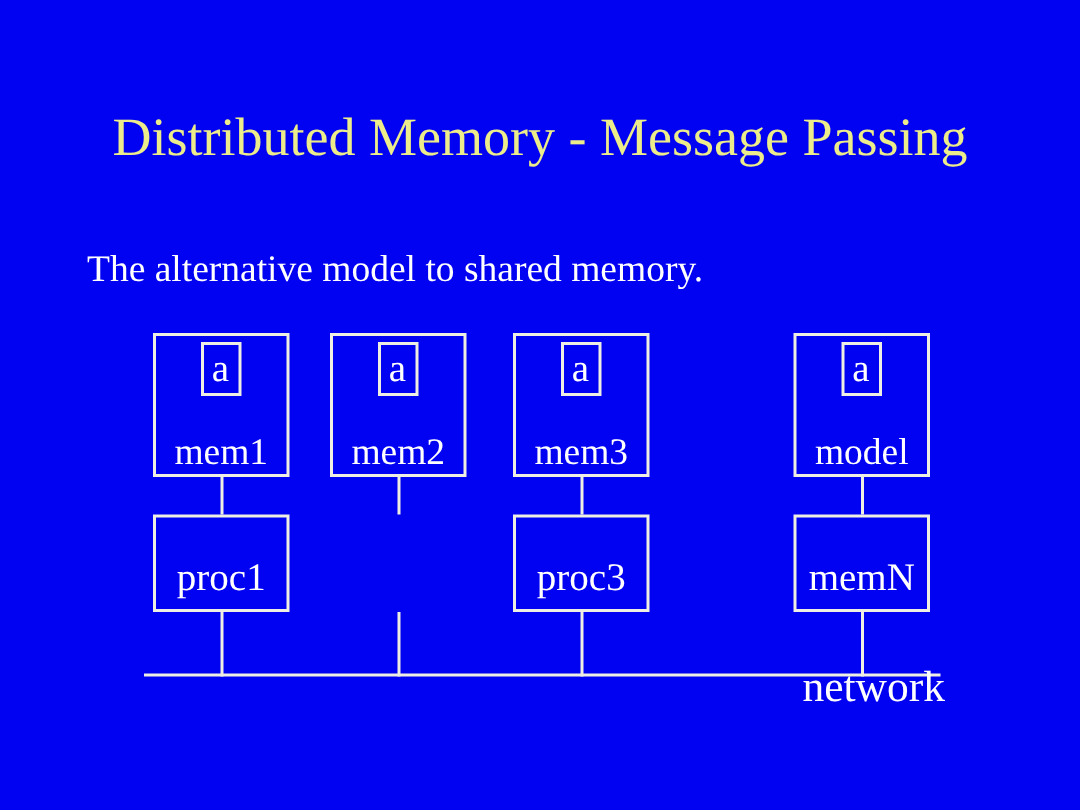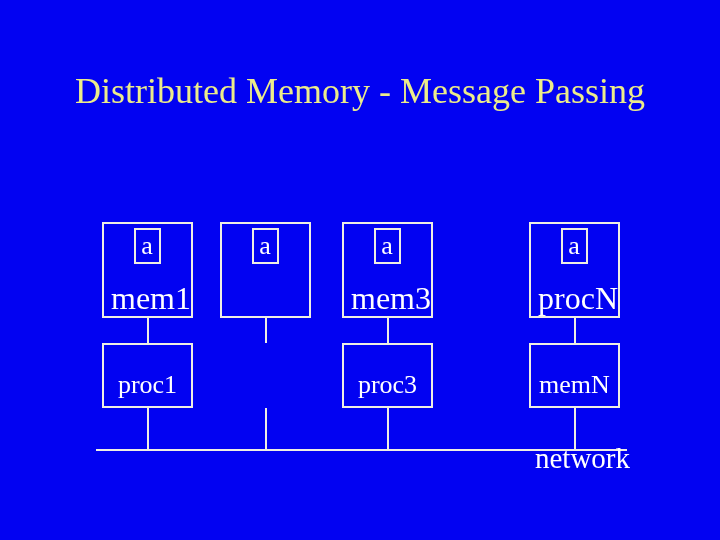--- a/index.html
+++ b/index.html
@@ -34,22 +34,22 @@
   .a-box{
     position:absolute;top:4px;left:50%;margin-left:-14px;
     width:27px;height:36px;
     border:2px solid var(--line,#efeee3);
     box-sizing:border-box;
     display:flex;align-items:center;justify-content:center;
     font-size:26px;color:var(--text,#ffffff);
   }
   .mem-label{
     position:absolute;left:0;right:0;bottom:2px;
-    text-align:right;
-    font-size:32px;line-height:1;
+    text-align:center;
+    font-size:25px;line-height:1;
     color:var(--text,#ffffff);
   }
   .connector{
     position:absolute;left:50%;margin-left:-1px;width:2px;
     background:var(--line,#efeee3);
   }
   .c1{top:96px;height:25px;}
   .c2{top:186px;height:43px;}
   .proc-box{
     position:absolute;top:121px;left:0;width:91px;height:65px;
@@ -70,40 +70,42 @@
     color:var(--text,#ffffff);
   }
 </style>
 </head>
 <body>
 
 <div class="slide" style="--bg: #0202f2; --title: #ecec8a; --text: #ffffff; --line: #efeee3;">
 
   <div class="title">Distributed Memory - Message Passing</div>
 
+  <div class="subtitle">The alternative model to shared memory.</div>
 
   <div class="column col1">
     <div class="mem-box">
       <div class="a-box">
         <span>a</span>
       </div>
       <div class="mem-label">mem1</div>
     </div>
     <div class="connector c1"></div>
     <div class="proc-box">
       <span>proc1</span>
     </div>
     <div class="connector c2"></div>
   </div>
 
   <div class="column col2">
     <div class="mem-box">
       <div class="a-box">
         <span>a</span>
       </div>
+      <div class="mem-label">mem2</div>
     </div>
     <div class="connector c1"></div>
     <div class="connector c2"></div>
   </div>
 
   <div class="column col3">
     <div class="mem-box">
       <div class="a-box">
         <span>a</span>
       </div>
@@ -114,21 +116,21 @@
       <span>proc3</span>
     </div>
     <div class="connector c2"></div>
   </div>
 
   <div class="column col4">
     <div class="mem-box">
       <div class="a-box">
         <span>a</span>
       </div>
-      <div class="mem-label">procN</div>
+      <div class="mem-label">model</div>
     </div>
     <div class="connector c1"></div>
     <div class="proc-box">
       <span>memN</span>
     </div>
     <div class="connector c2"></div>
   </div>
 
   <div class="network-line"></div>
   <div class="network-label">network</div>

